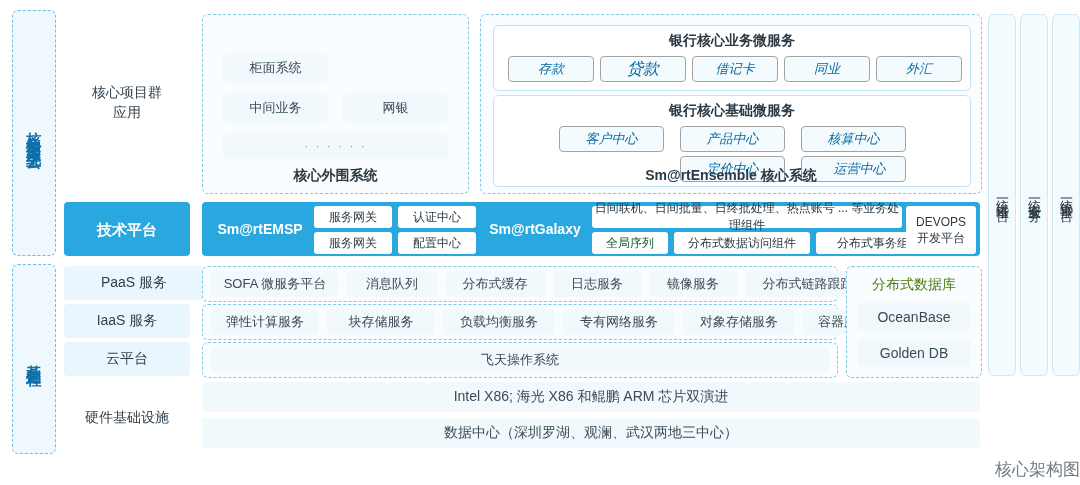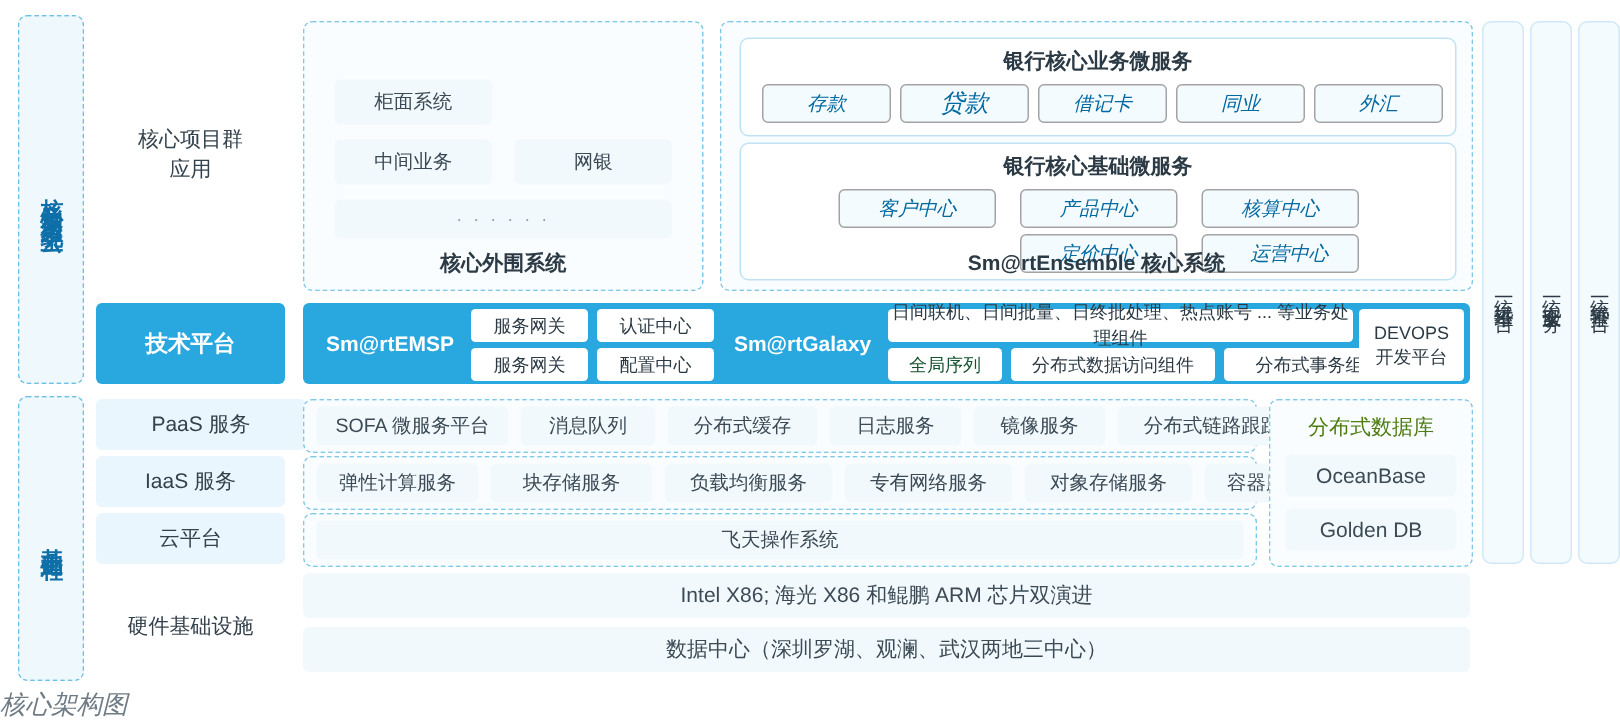--- a/index.html
+++ b/index.html
@@ -38,22 +38,22 @@
   
   .rowlabel{
     position:absolute;box-sizing:border-box;
     display:flex;align-items:center;justify-content:center;
     font-size:14px;color:#34424d;text-align:center;line-height:1.4;
   }
 
   .titlecenter{font-size:14px;font-weight:bold;color:#2b3a44;}
 
   .caption{
-    position:absolute;width:100%;text-align:left;
-    font-size:17px;color:#6f7b85;font-style:italic;
+    position:absolute;width:100%;text-align:right;
+    font-size:17px;color:#6f7b85;
   }
 
   .rightcol{
     position:absolute;box-sizing:border-box;
     border:1px solid #cfe9f7;border-radius:6px;background:#f4fbfe;
     display:flex;align-items:center;justify-content:center;
     writing-mode:vertical-rl;text-orientation:upright;
     font-size:13px;color:#2b3a44;letter-spacing:2px;
   }
 </style>

